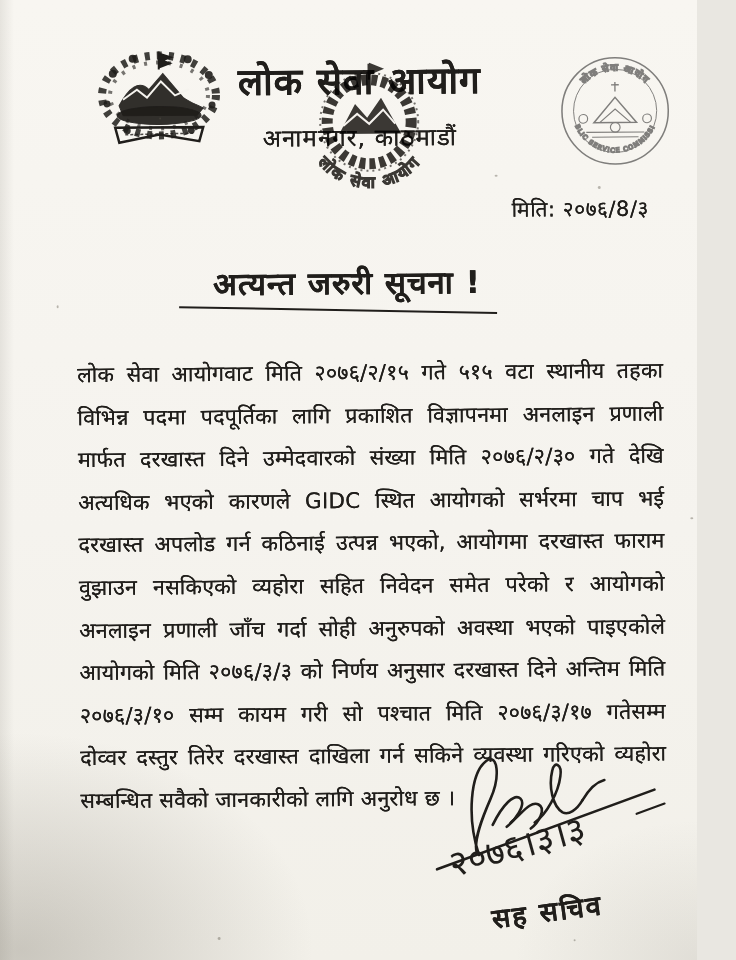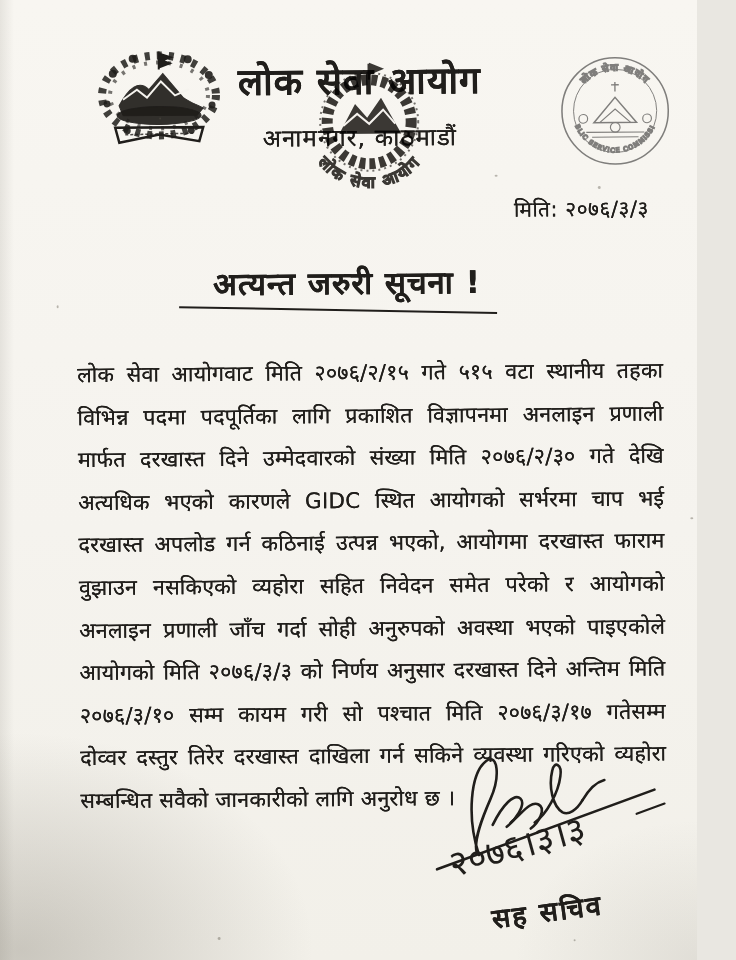--- a/index.html
+++ b/index.html
@@ -143,21 +143,21 @@
         <path d="M-16 12 L0 -2 L16 12" stroke-width="1.2"></path>
         <circle cx="-33" cy="8" r="4.5" stroke-width="1.2"></circle>
         <circle cx="33" cy="8" r="4.5" stroke-width="1.2"></circle>
         <path d="M-30 22 L30 22 M-24 27 L24 27" stroke-width="1.1"></path>
         <circle cx="0" cy="17" r="5" stroke-width="1.2"></circle>
       </g>
     </svg>
 
     <div class="date-line ink">
       <span>मिति:</span>
-      <span>२०७६/३/३</span>
+      <span>२०७६/8/३</span>
     </div>
 
     <div class="heading ink">अत्यन्त जरुरी सूचना !</div>
     <div class="heading-underline"></div>
 
     <div class="body-text ink">
       <div class="body-line">लोक सेवा आयोगवाट मिति २०७६/२/१५ गते ५१५ वटा स्थानीय तहका</div>
       <div class="body-line">विभिन्न पदमा पदपूर्तिका लागि प्रकाशित विज्ञापनमा अनलाइन प्रणाली</div>
       <div class="body-line">मार्फत दरखास्त दिने उम्मेदवारको संख्या मिति २०७६/२/३० गते देखि</div>
       <div class="body-line">अत्यधिक भएको कारणले GIDC स्थित आयोगको सर्भरमा चाप भई</div>

